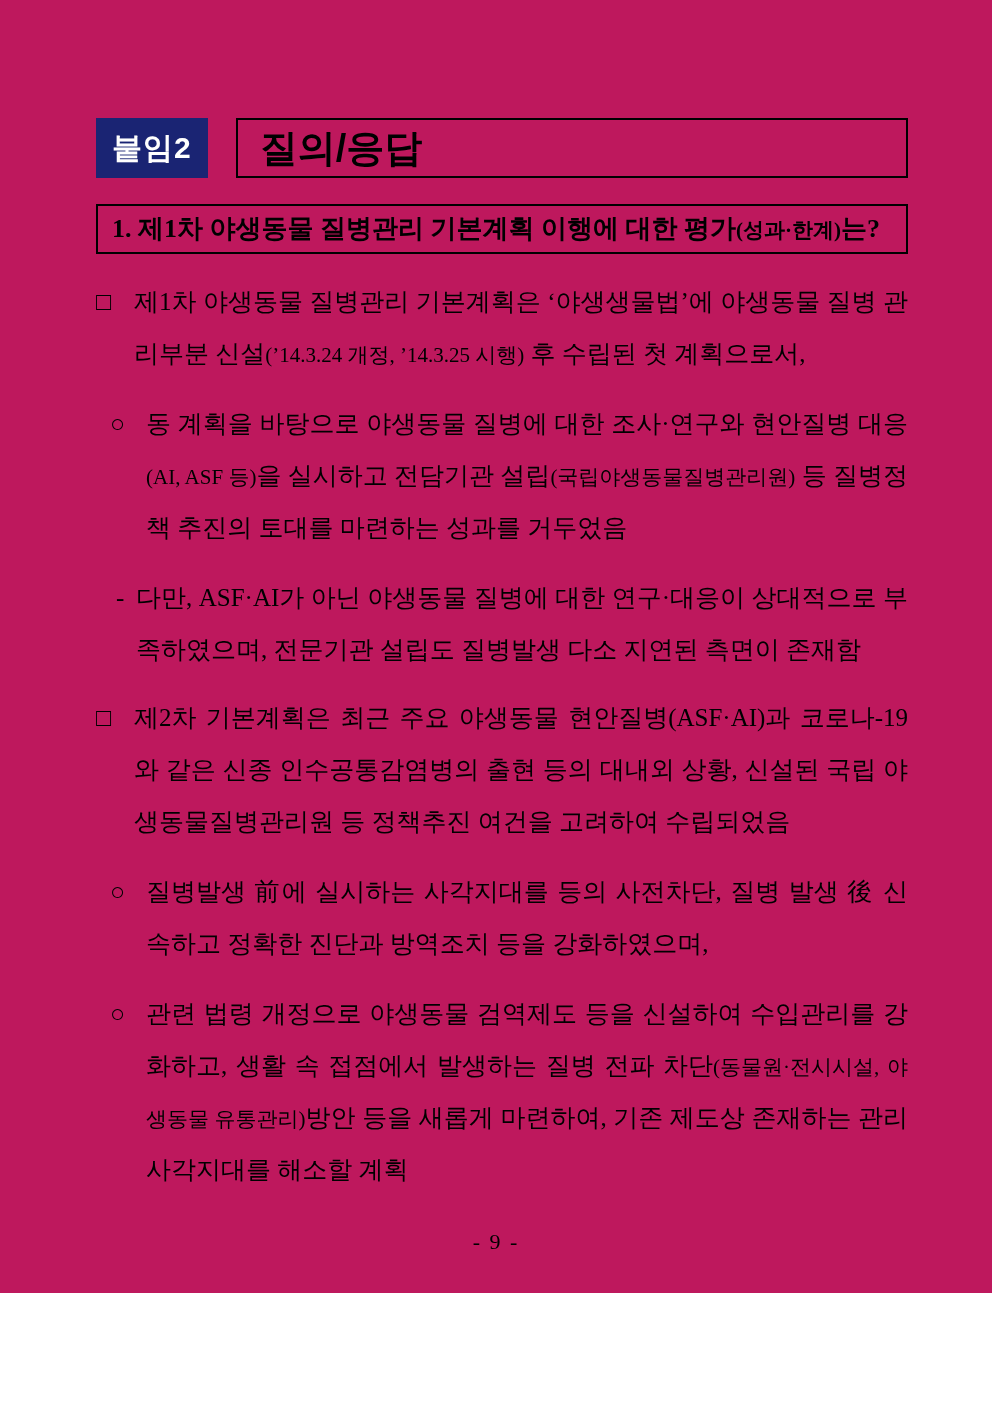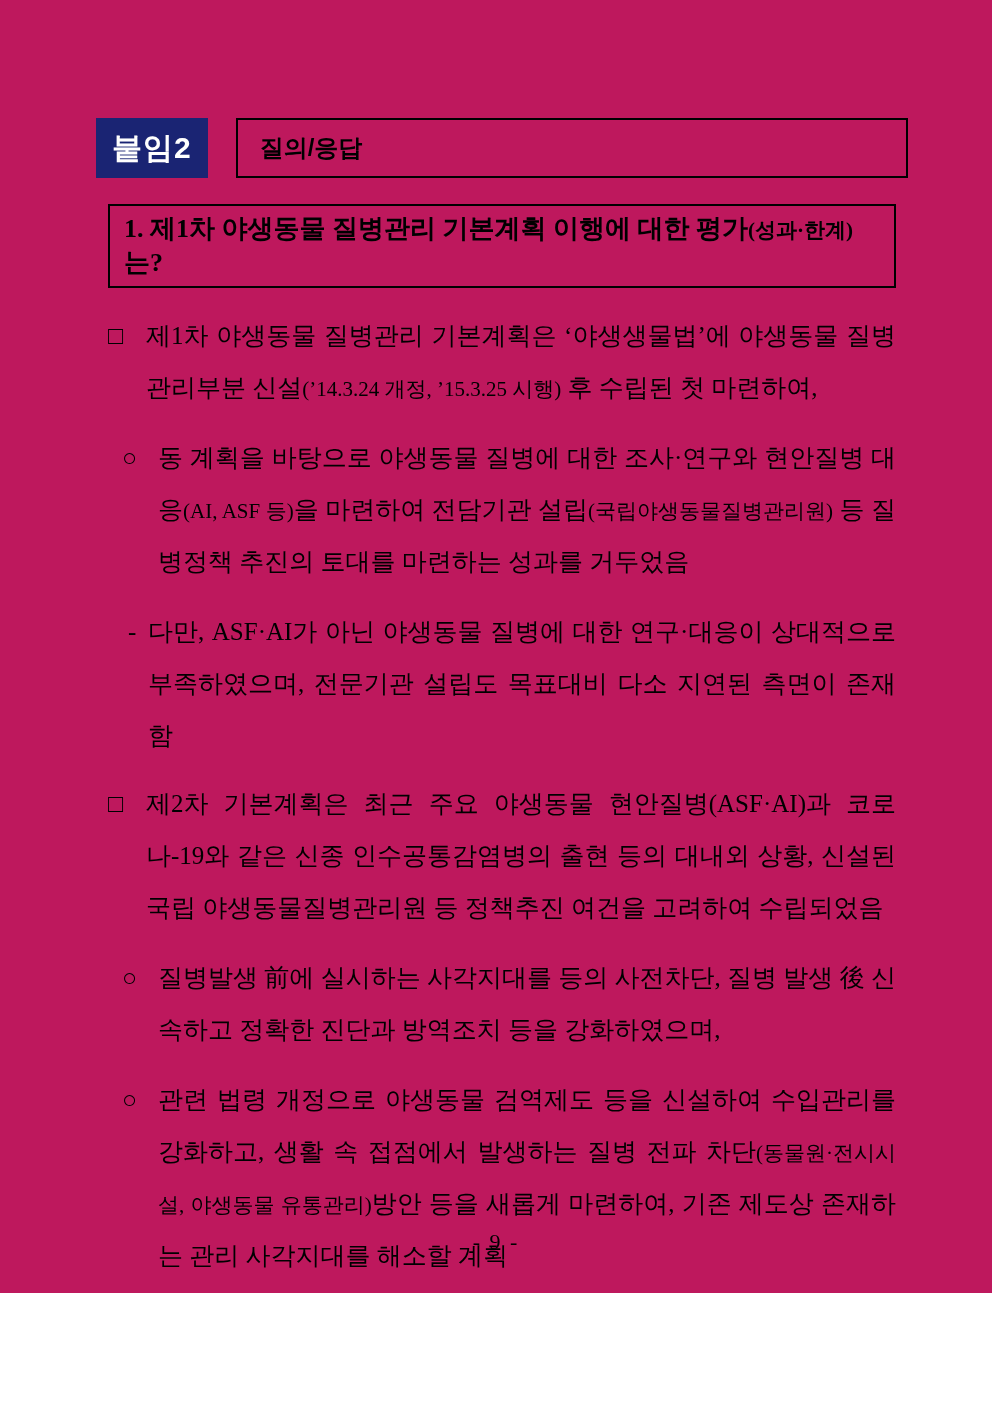--- a/index.html
+++ b/index.html
@@ -37,23 +37,23 @@
     letter-spacing: 1px;
   }
   .title-box {
     flex: 1;
     border: 2px solid #000000;
     display: flex;
     align-items: center;
     padding-left: 22px;
     font-family: "Liberation Sans", "DejaVu Sans", sans-serif;
     font-weight: bold;
-    font-size: 24px;
+    font-size: 38px;
   }
-  .section { margin: 12px; font-family: Liberation Serif, serif; }
+  .section { margin: 0; font-family: Liberation Serif, serif; }
   .section + .section { margin-top: 16px; }
   .section-heading {
     border: 2px solid #000000;
     font-weight: bold;
     font-size: 26px;
     line-height: 1.3;
     padding: 6px 14px;
     margin-bottom: 22px;
   }
   .para {
@@ -94,29 +94,29 @@
       <div class="badge" style="background: rgb(26, 36, 115); color: rgb(255, 255, 255);">붙임2</div>
       <div class="title-box">질의/응답</div>
     </div>
 
     <div>
   <div class="section">
     <div class="section-heading"><span>1. 제1차 야생동물 질병관리 기본계획 이행에 대한 평가</span><span class="small">(성과·한계)</span><span>는?</span></div>
     <div>
             <div class="para level0">
               <span class="bullet">□</span>
-              <div class="ptext"><span>제1차 야생동물 질병관리 기본계획은 ‘야생생물법’에 야생동물 질병 관리부분 신설</span><span class="small">(’14.3.24 개정, ’15.3.25 시행)</span><span> 후 수립된 첫 마련하여,</span></div>
+              <div class="ptext"><span>제1차 야생동물 질병관리 기본계획은 ‘야생생물법’에 야생동물 질병 관리부분 신설</span><span class="small">(’14.3.24 개정, ’14.3.25 시행)</span><span> 후 수립된 첫 계획으로서,</span></div>
             </div>
             <div class="para level1">
               <span class="bullet">○</span>
-              <div class="ptext"><span>동 계획을 바탕으로 야생동물 질병에 대한 조사·연구와 현안질병 대응</span><span class="small">(AI, ASF 등)</span><span>을 마련하여 전담기관 설립</span><span class="small">(국립야생동물질병관리원)</span><span> 등 질병정책 추진의 토대를 마련하는 성과를 거두었음</span></div>
+              <div class="ptext"><span>동 계획을 바탕으로 야생동물 질병에 대한 조사·연구와 현안질병 대응</span><span class="small">(AI, ASF 등)</span><span>을 실시하고 전담기관 설립</span><span class="small">(국립야생동물질병관리원)</span><span> 등 질병정책 추진의 토대를 마련하는 성과를 거두었음</span></div>
             </div>
             <div class="para level2">
               <span class="bullet">-</span>
-              <div class="ptext"><span>다만, ASF·AI가 아닌 야생동물 질병에 대한 연구·대응이 상대적으로 부족하였으며, 전문기관 설립도 목표대비 다소 지연된 측면이 존재함</span></div>
+              <div class="ptext"><span>다만, ASF·AI가 아닌 야생동물 질병에 대한 연구·대응이 상대적으로 부족하였으며, 전문기관 설립도 질병발생 다소 지연된 측면이 존재함</span></div>
             </div>
           </div>
   </div>
 
   <div class="section">
     <div>
             <div class="para level0">
               <span class="bullet">□</span>
               <div class="ptext"><span>제2차 기본계획은 최근 주요 야생동물 현안질병(ASF·AI)과 코로나-19와 같은 신종 인수공통감염병의 출현 등의 대내외 상황, 신설된 국립 야생동물질병관리원 등 정책추진 여건을 고려하여 수립되었음</span></div>
             </div>

